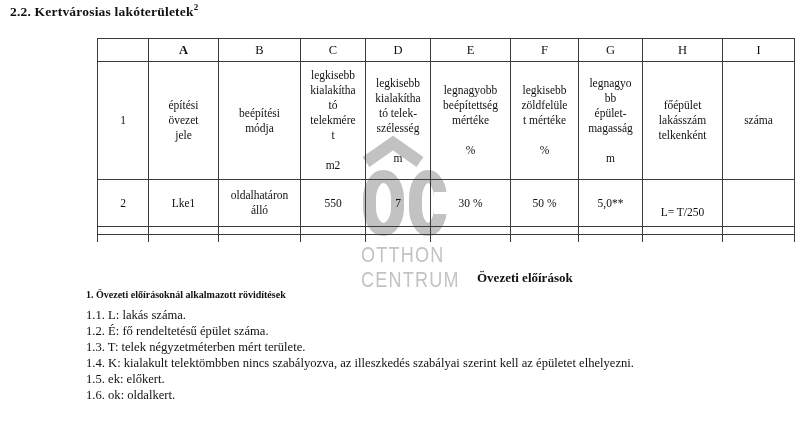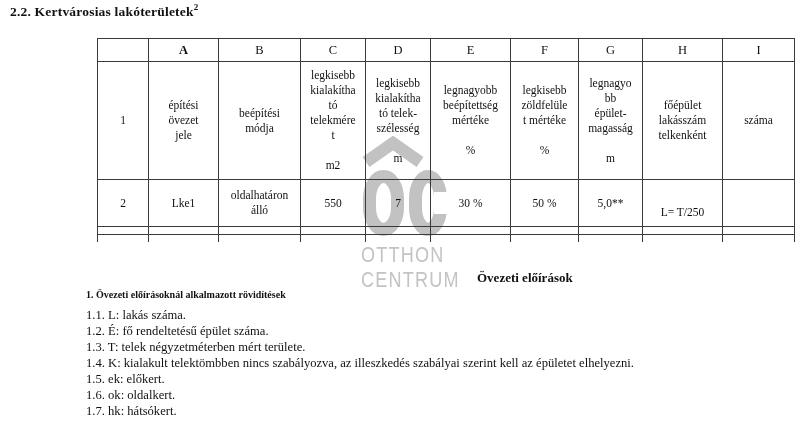--- a/index.html
+++ b/index.html
@@ -230,16 +230,15 @@
 
   <div class="sec-heading">Övezeti előírások</div>
   <div class="sec-subheading">1. Övezeti előírásoknál alkalmazott rövidítések</div>
   <div class="abbr-list">
     <div class="abbr-item">1.1. L: lakás száma.</div>
     <div class="abbr-item">1.2. É: fő rendeltetésű épület száma.</div>
     <div class="abbr-item">1.3. T: telek négyzetméterben mért területe.</div>
     <div class="abbr-item">1.4. K: kialakult telektömbben nincs szabályozva, az illeszkedés szabályai szerint kell az épületet elhelyezni.</div>
     <div class="abbr-item">1.5. ek: előkert.</div>
     <div class="abbr-item">1.6. ok: oldalkert.</div>
-    <div class="abbr-item">1.7. hk: hátsókert.</div>
   </div>
 
 </div>
 
 </body></html>

